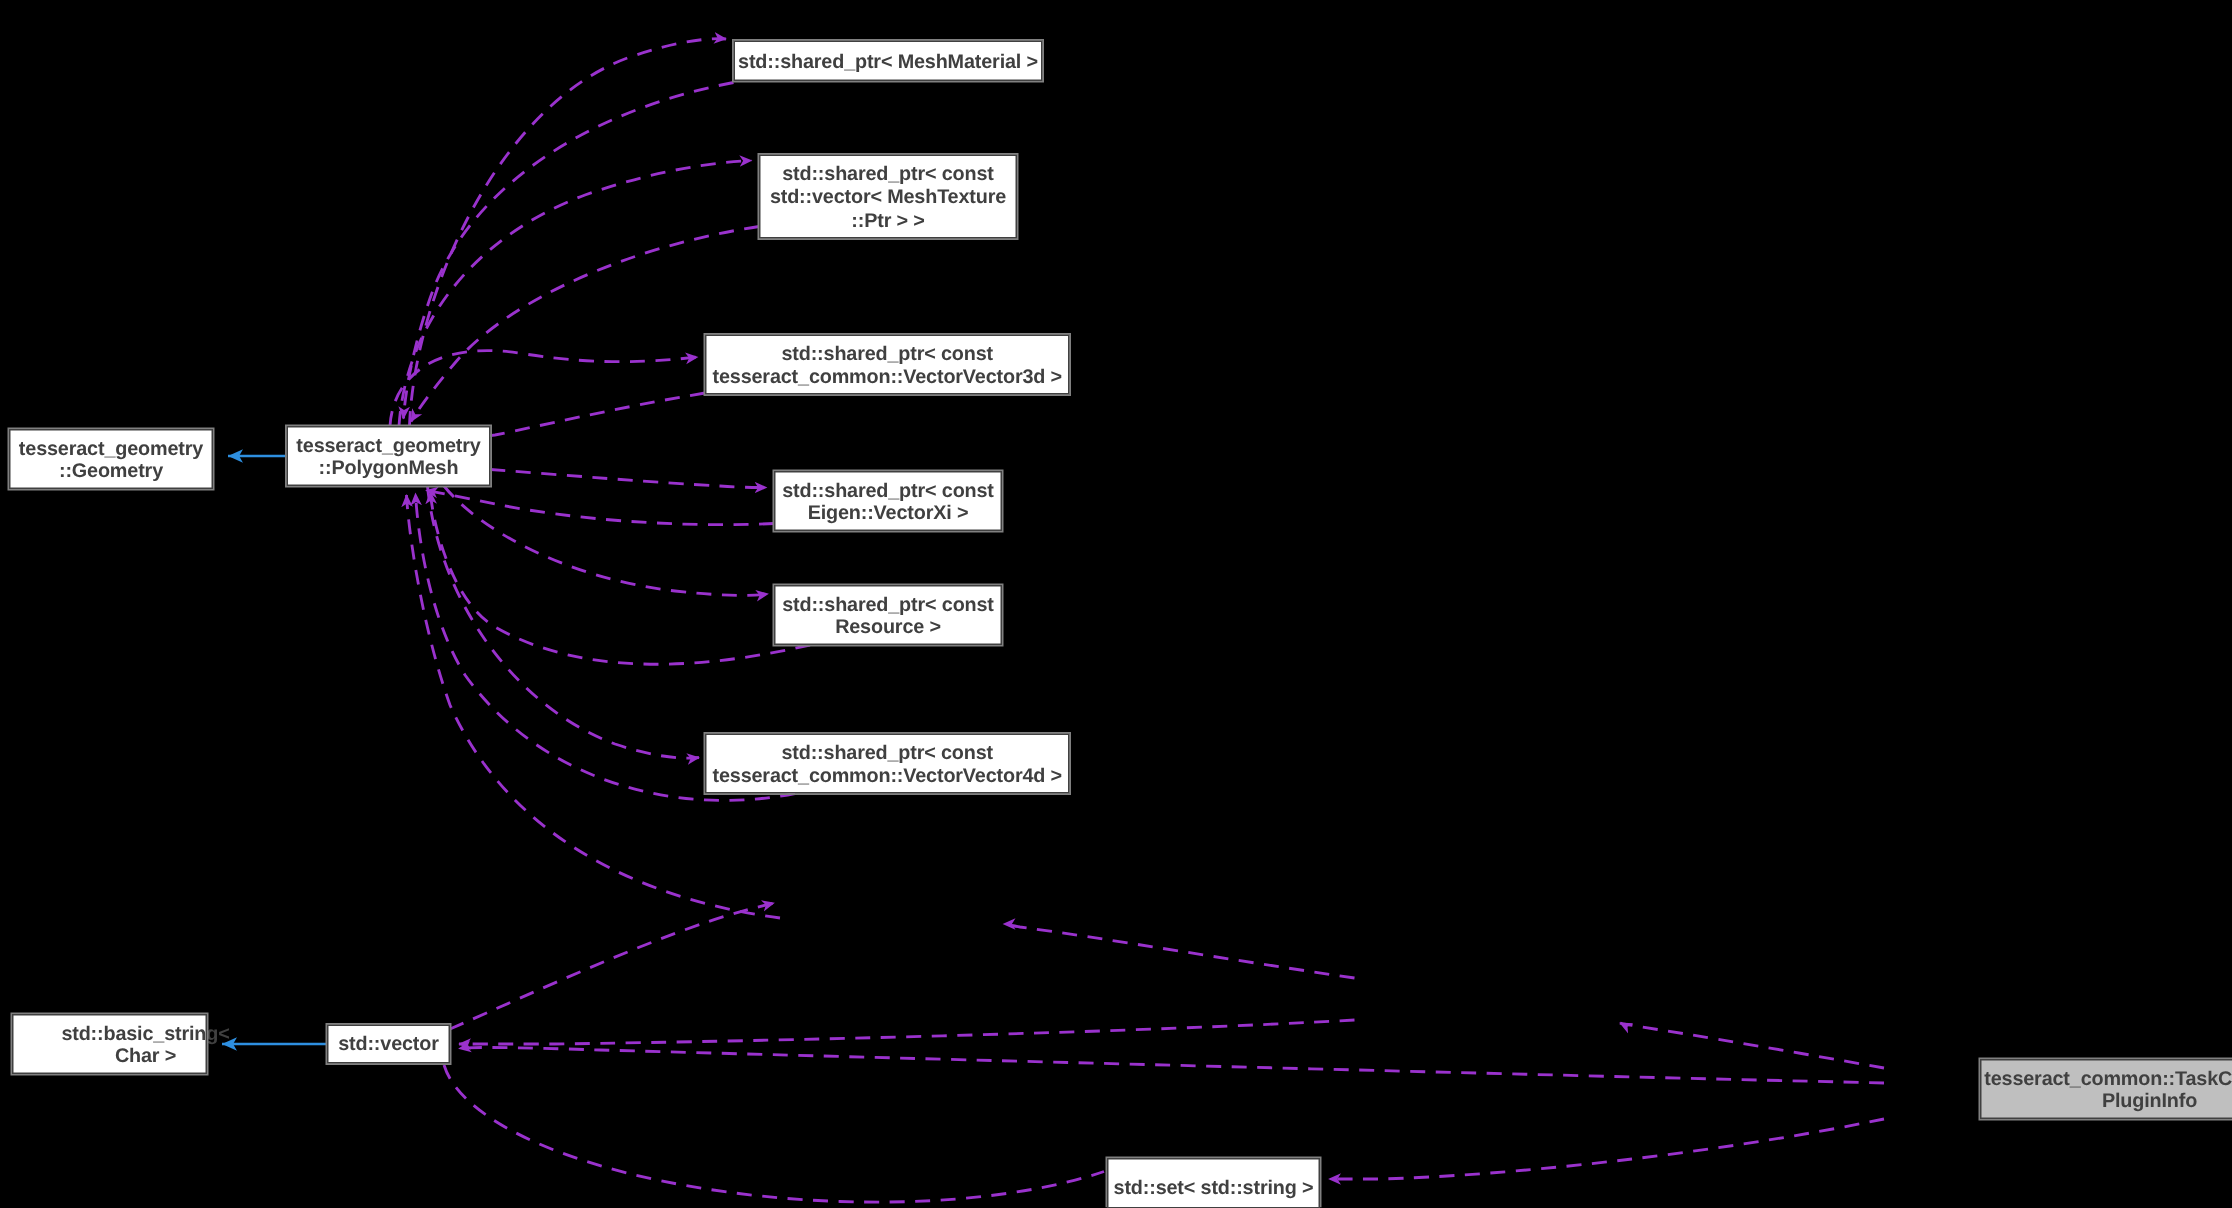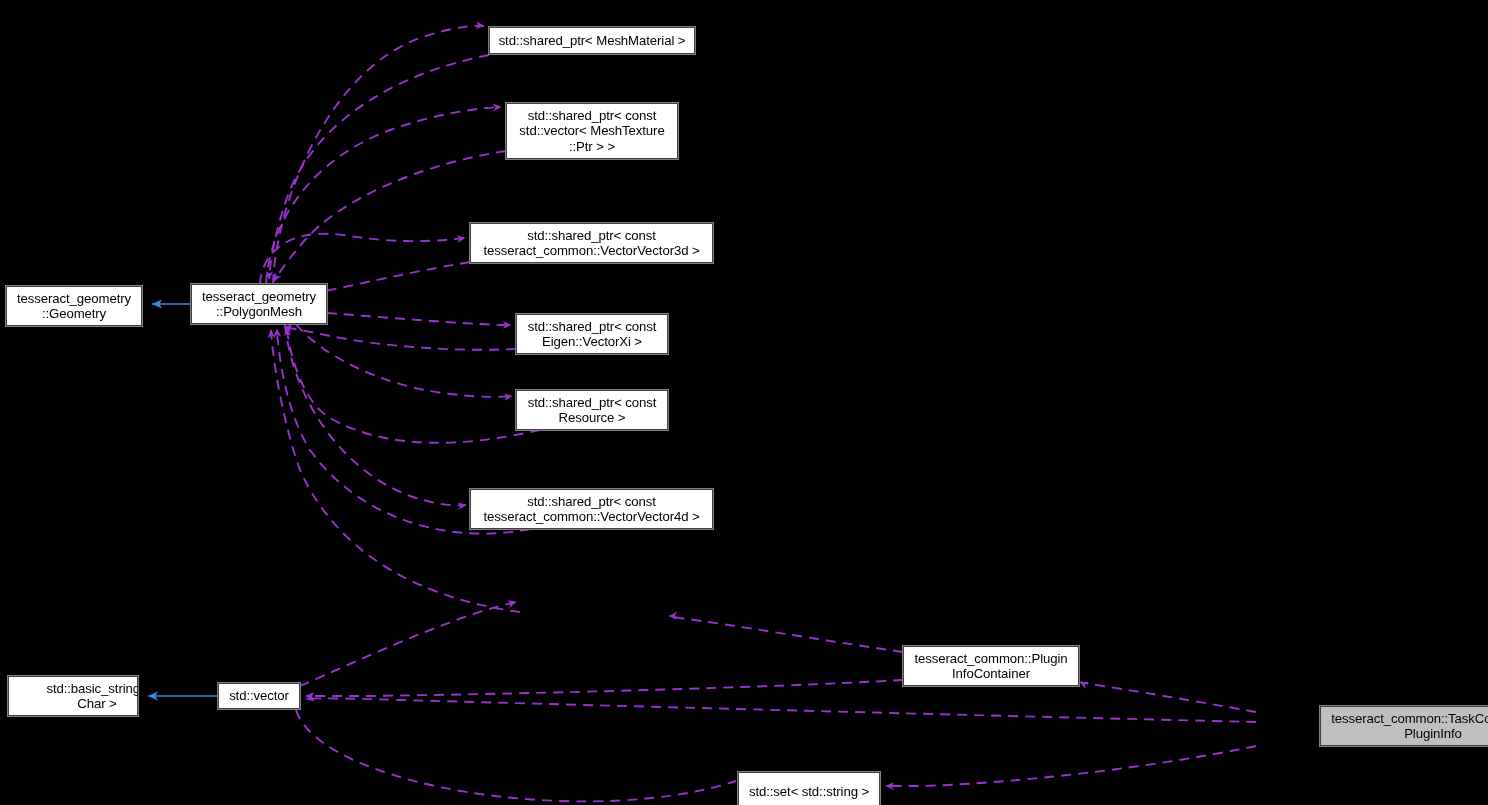--- a/index.html
+++ b/index.html
@@ -29,23 +29,24 @@
     background: #ffffff;
     border: 1px solid #404040;
     outline: 1px solid #808080;
     display: flex;
     align-items: center;
     justify-content: center;
     text-align: center;
     font-family: "Liberation Sans", sans-serif;
     font-size: 13.2px;
     line-height: 15.5px;
-    color: #000000;
+    color: #404040;
     white-space: pre-line;
     letter-spacing: -0.1px;
+    font-weight: bold;
   }
   .node-box.highlight {
     background: #bfbfbf;
   }
 </style>
 </head>
 <body>
 
 <div id="canvas-root">
 
@@ -166,21 +167,19 @@
 
   <div class="node-box" style="left:470px; top:489px; width:243px; height:40px;">std::shared_ptr&lt; const
 tesseract_common::VectorVector4d &gt;</div>
 
 
   <div class="node-box" style="left:8px; top:676px; width:130px; height:40px;padding-left:48px;">std::basic_string&lt;
 Char &gt;</div>
 
   <div class="node-box" style="left:218px; top:683px; width:82px; height:26px;">std::vector</div>
 
-  <div class="node-box" style="left:903px; top:646px; width:176px; height:40px;">tesseract_common::Plugin
-InfoContainer</div>
 
   <div class="node-box highlight" style="left:1320px; top:706px; width:226px; height:40px;">tesseract_common::TaskComposer
 PluginInfo</div>
 
   <div class="node-box" style="left:738px; top:772px; width:142px; height:40px;">std::set&lt; std::string &gt;</div>
 
 </div>
 
 </body></html>

